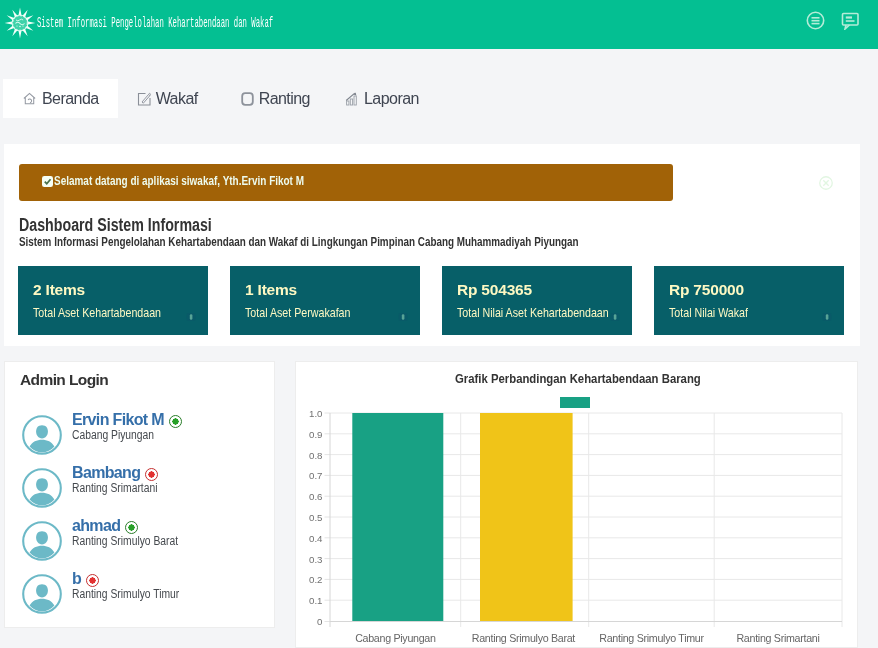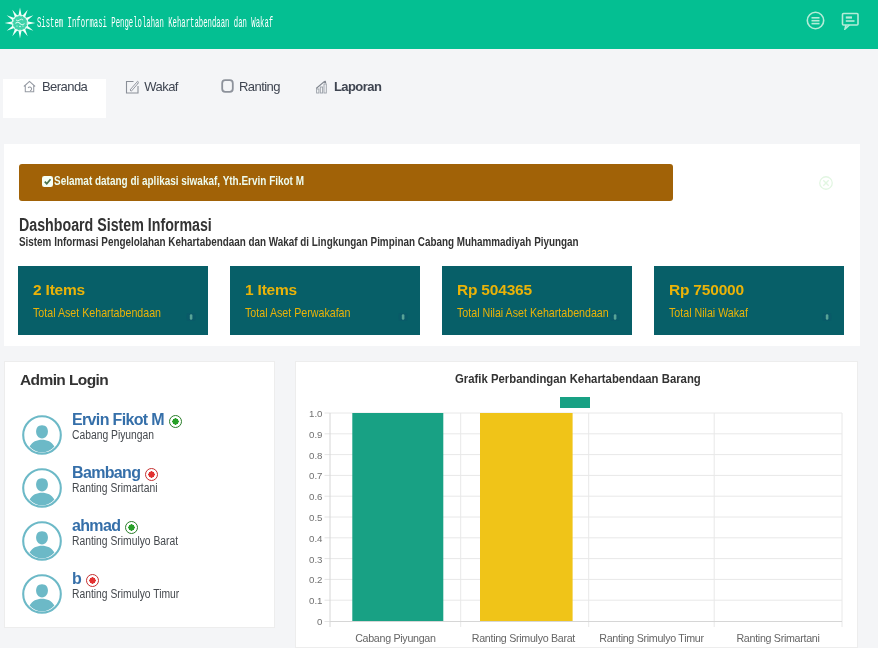--- a/index.html
+++ b/index.html
@@ -6,34 +6,34 @@
   html,body { width:878px; height:648px; overflow:hidden; }
   body { background:#f4f5f7; font-family:"Liberation Sans", sans-serif; position:relative; }
   .abs { position:absolute; }
 
   
   #navbar { left:0; top:0; width:878px; height:49px; background:#04bf92; }
   #navtitle { left:37px; top:15px; color:#fff; font-family:"Liberation Mono", monospace; font-size:15px; white-space:nowrap; transform:scaleX(0.486); transform-origin:left top; }
 
   
   #tabs { left:3px; top:79px; height:39px; display:flex; }
-  .tab { height:39px; display:flex; align-items:flex-start; padding:0 19px; font-size:13px; color:#3f4551; letter-spacing:-0.55px; white-space:nowrap; }
+  .tab { height:39px; display:flex; align-items:center; padding:0 19px; font-size:16px; color:#3f4551; letter-spacing:-0.55px; white-space:nowrap; }
   .tab.active { background:#fff; }
   .tab svg { margin-right:5px; }
 
   
   #main { left:4px; top:144px; width:856px; height:202px; background:#fff; }
 
   #alert { left:19px; top:164px; width:654px; height:37px; background:#a16207; border-radius:3px; color:#fff; }
   #alerttext { left:35px; top:10px; font-size:12px; font-weight:bold; color:#edfbee; position:absolute; transform:scaleX(0.83); transform-origin:left top; white-space:nowrap; }
 
   #dashh { left:19px; top:215px; font-size:18px; font-weight:bold; color:#333; transform:scaleX(0.79); transform-origin:left top; white-space:nowrap; }
   #dashsub { left:19px; top:234px; font-size:13px; font-weight:bold; color:#333; transform:scaleX(0.76); transform-origin:left top; white-space:nowrap; }
 
-  .card { top:266px; width:190px; height:69px; background:#075f68; color:#eab308; }
+  .card { top:266px; width:190px; height:69px; background:#075f68; color:#fef9c3; }
   .card .h { position:absolute; left:15px; top:15px; font-size:15.5px; font-weight:bold; letter-spacing:-0.2px; white-space:nowrap; }
   .card .s { position:absolute; left:15px; top:39px; font-size:13px; transform:scaleX(0.82); transform-origin:left top; white-space:nowrap; }
   .card .c { position:absolute; left:168px; top:42px; width:10px; height:10px; }
 
   
   #admin { left:4px; top:361px; width:271px; height:267px; background:#fff; border:1px solid #ededed; }
   #adminh { left:20px; top:371px; font-size:15.5px; font-weight:bold; color:#333; letter-spacing:-0.6px; }
   .avatar { left:22px; width:40px; height:40px; }
   .uname { left:72px; font-size:16px; font-weight:bold; color:#356fa9; letter-spacing:-0.65px; white-space:nowrap; }
   .usub { left:72px; font-size:12px; color:#45494e; transform:scaleX(0.86); transform-origin:left top; white-space:nowrap; }
@@ -83,21 +83,21 @@
         <path d="M3.5 7 L3.5 13.5 L12.5 13.5 L12.5 7"></path>
         <path d="M6.5 9.5 a2 2 0 1 1 2 3"></path>
       </svg>Beranda</div>
   <div class="tab"><svg width="14" height="15" viewBox="0 0 14 15" fill="none" stroke="#8a8f98" stroke-width="1.1">
         <path d="M13 7 L13 14 L1.5 14 L1.5 2.5 L8.5 2.5"></path>
         <path d="M5 11 L11.6 3.4 L12.9 4.6 L6.3 12.2 Z M11.6 3.4 L12.6 2.3 L13.9 3.5 L12.9 4.6" stroke-width="0.9"></path>
       </svg>Wakaf</div>
   <div class="tab" style="margin-left:5px;"><svg width="13" height="14" viewBox="0 0 13 14" fill="none" stroke="#8d929b" stroke-width="1.8">
         <rect x="1.2" y="1.2" width="10.6" height="11.6" rx="3"></rect>
       </svg>Ranting</div>
-  <div class="tab" style="padding-left:16px;font-weight:bold;"><svg width="14" height="15" viewBox="0 0 14 15" fill="none" stroke="#9aa0a8" stroke-width="0.9">
+  <div class="tab" style="padding-left:16px;"><svg width="14" height="15" viewBox="0 0 14 15" fill="none" stroke="#9aa0a8" stroke-width="0.9">
         <rect x="1.6" y="10" width="2.3" height="4"></rect>
         <rect x="5.3" y="8" width="2.3" height="6"></rect>
         <rect x="9" y="5" width="2.3" height="9"></rect>
         <path d="M1.2 9.5 L9.8 2.2" stroke="#7e848d" stroke-width="1.1"></path>
         <path d="M10.7 1.4 L11.3 4.4 L8.4 3.4 Z" fill="#7e848d" stroke="none"></path>
       </svg>Laporan</div>
 </div>
 
 <div id="main" class="abs"></div>
 <div id="alert" class="abs">

